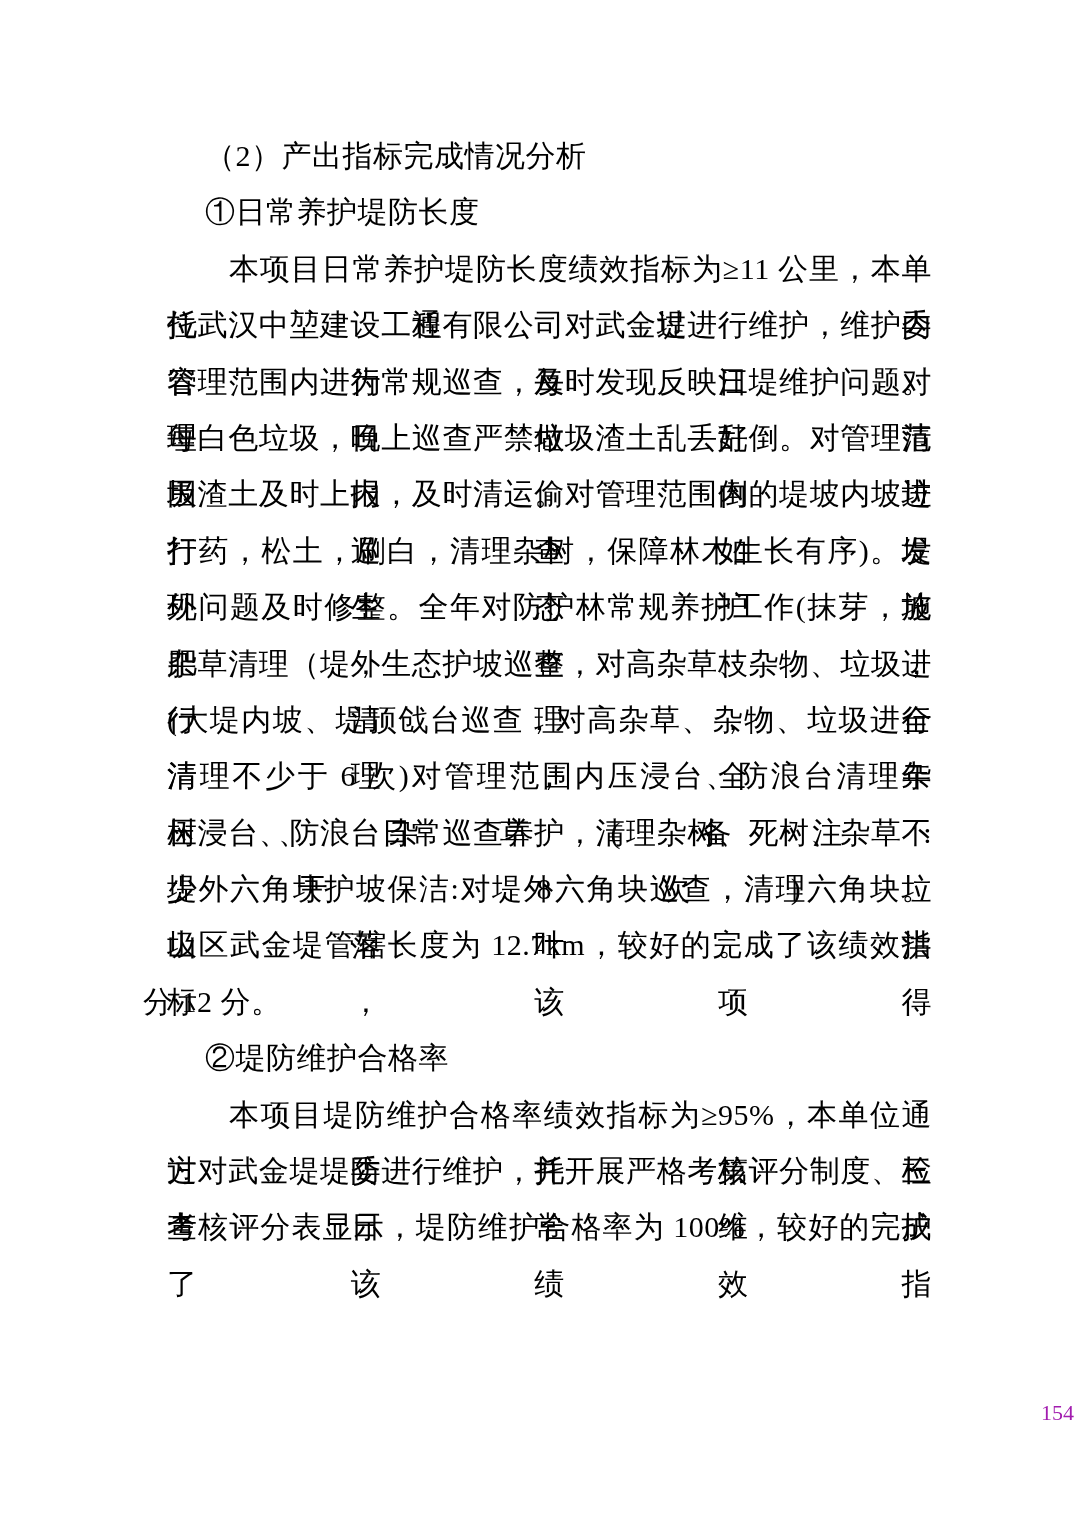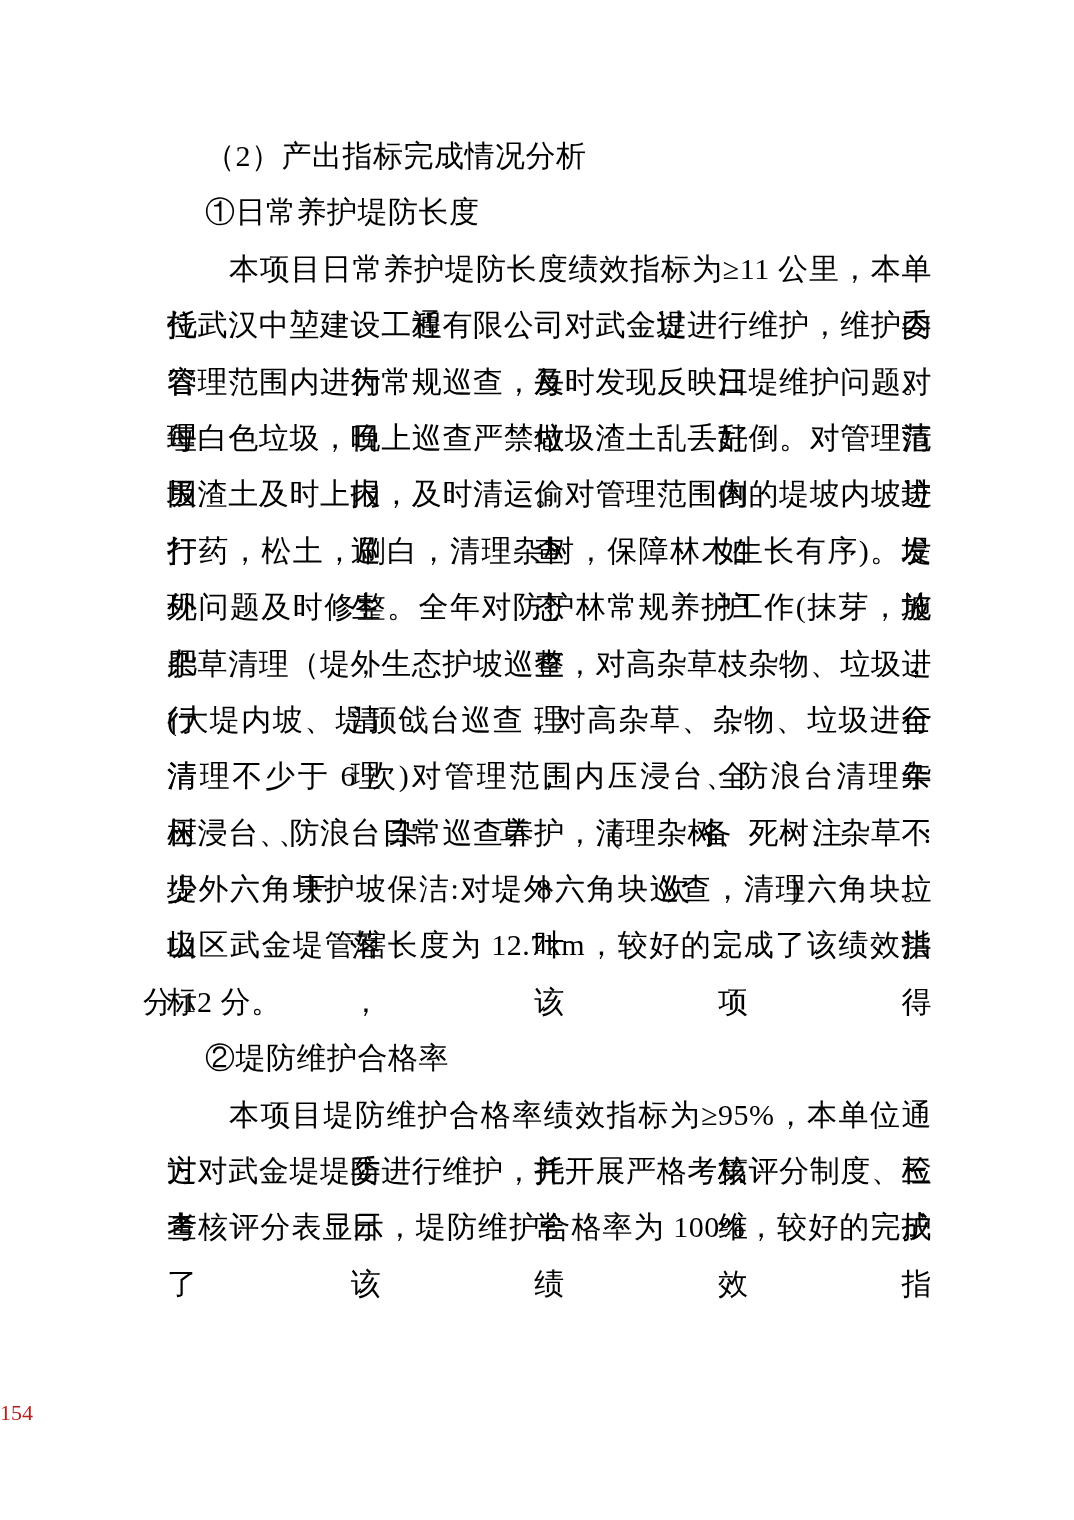--- a/index.html
+++ b/index.html
@@ -36,24 +36,24 @@
     margin-left: 24px;
   }
   .line.indent {
     text-indent: 62px;
   }
   .footer {
     position: absolute;
     left: 0;
     top: 1398px;
     width: 100%;
-    text-align: left;
+    text-align: right;
     font-size: 22px;
     line-height: 30px;
-    color: #b91c1c;
+    color: #a21caf;
   }
 </style>
 </head>
 <body>
 
 <div class="page">
   <div class="content">
 
       <div class="line indent">（2）产出指标完成情况分析</div>
 

